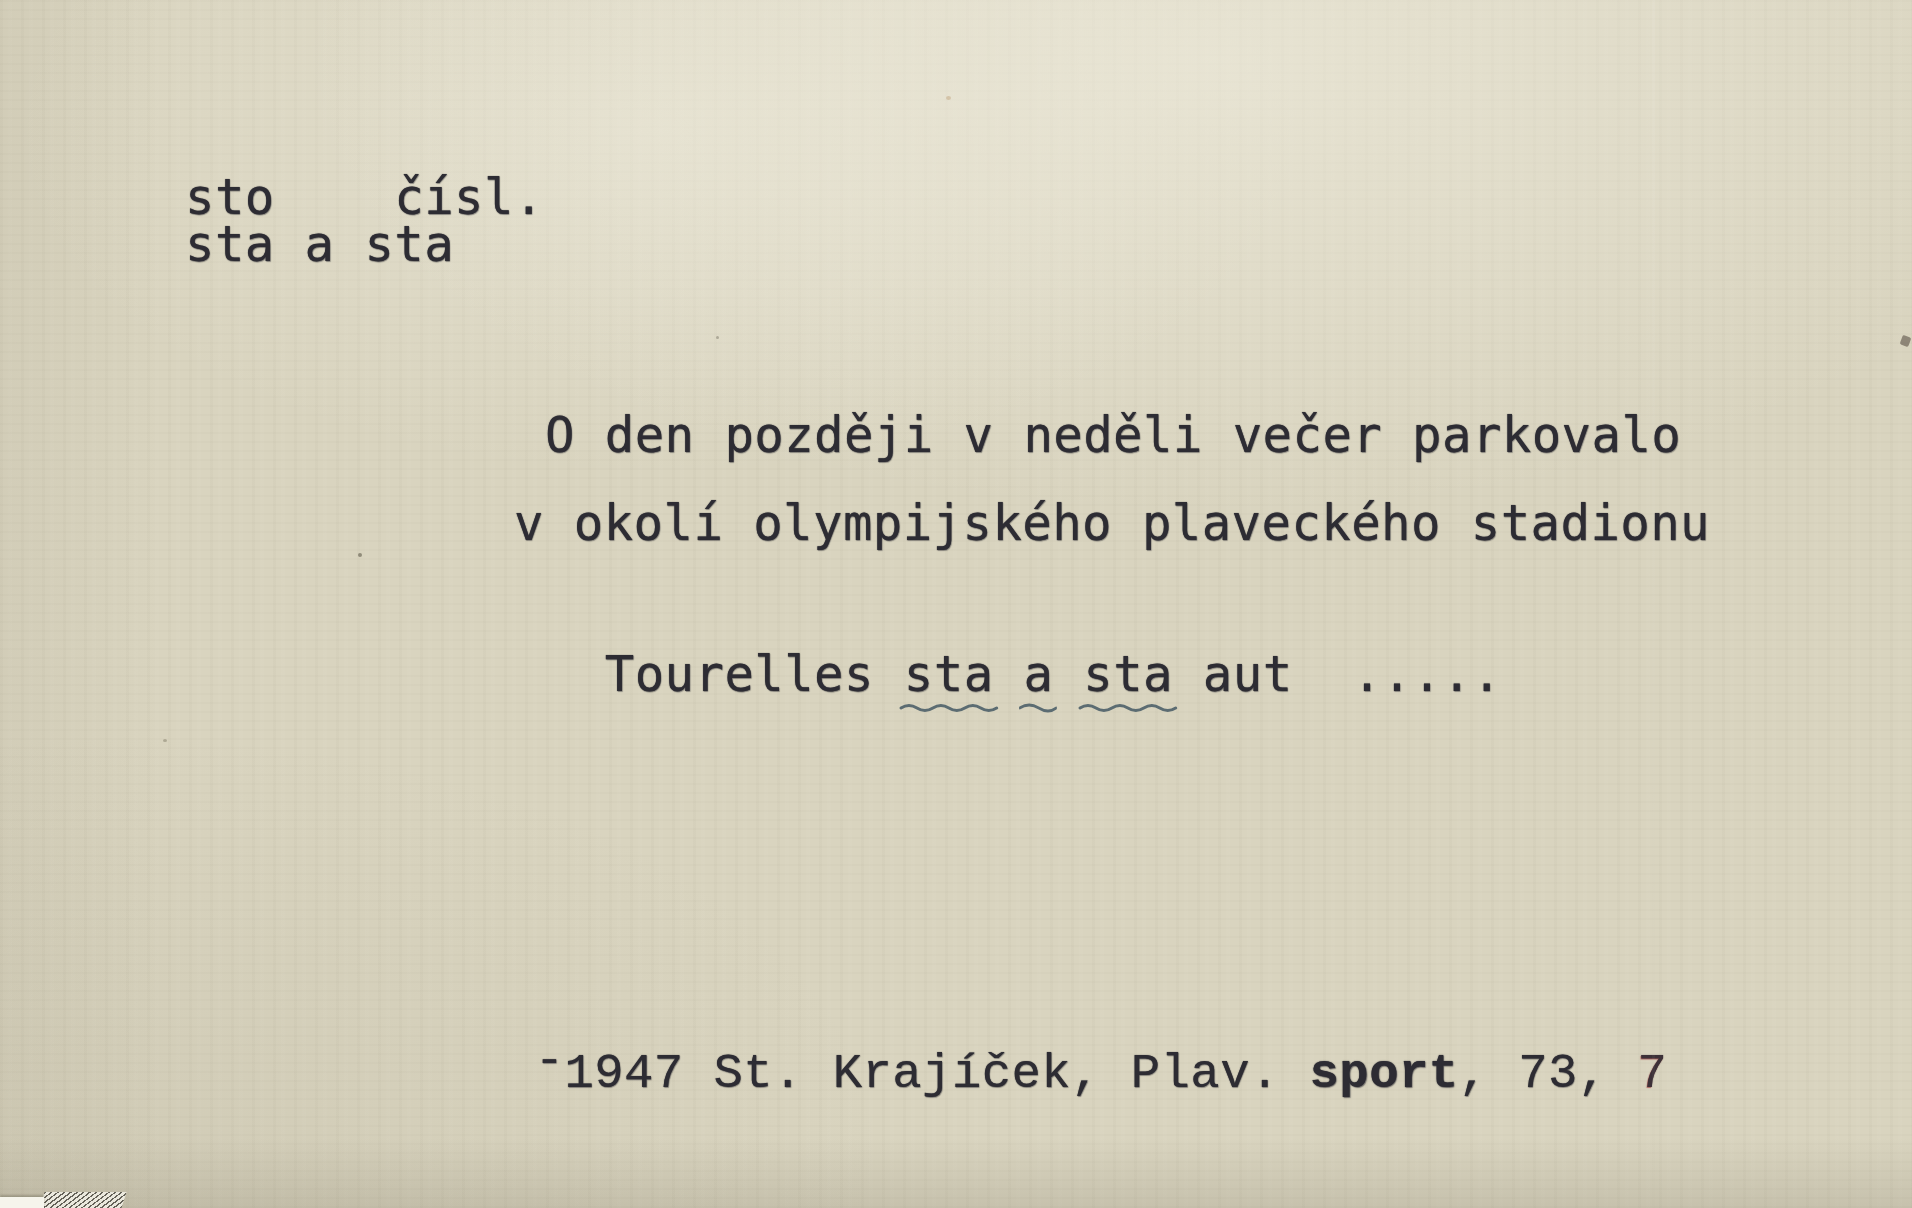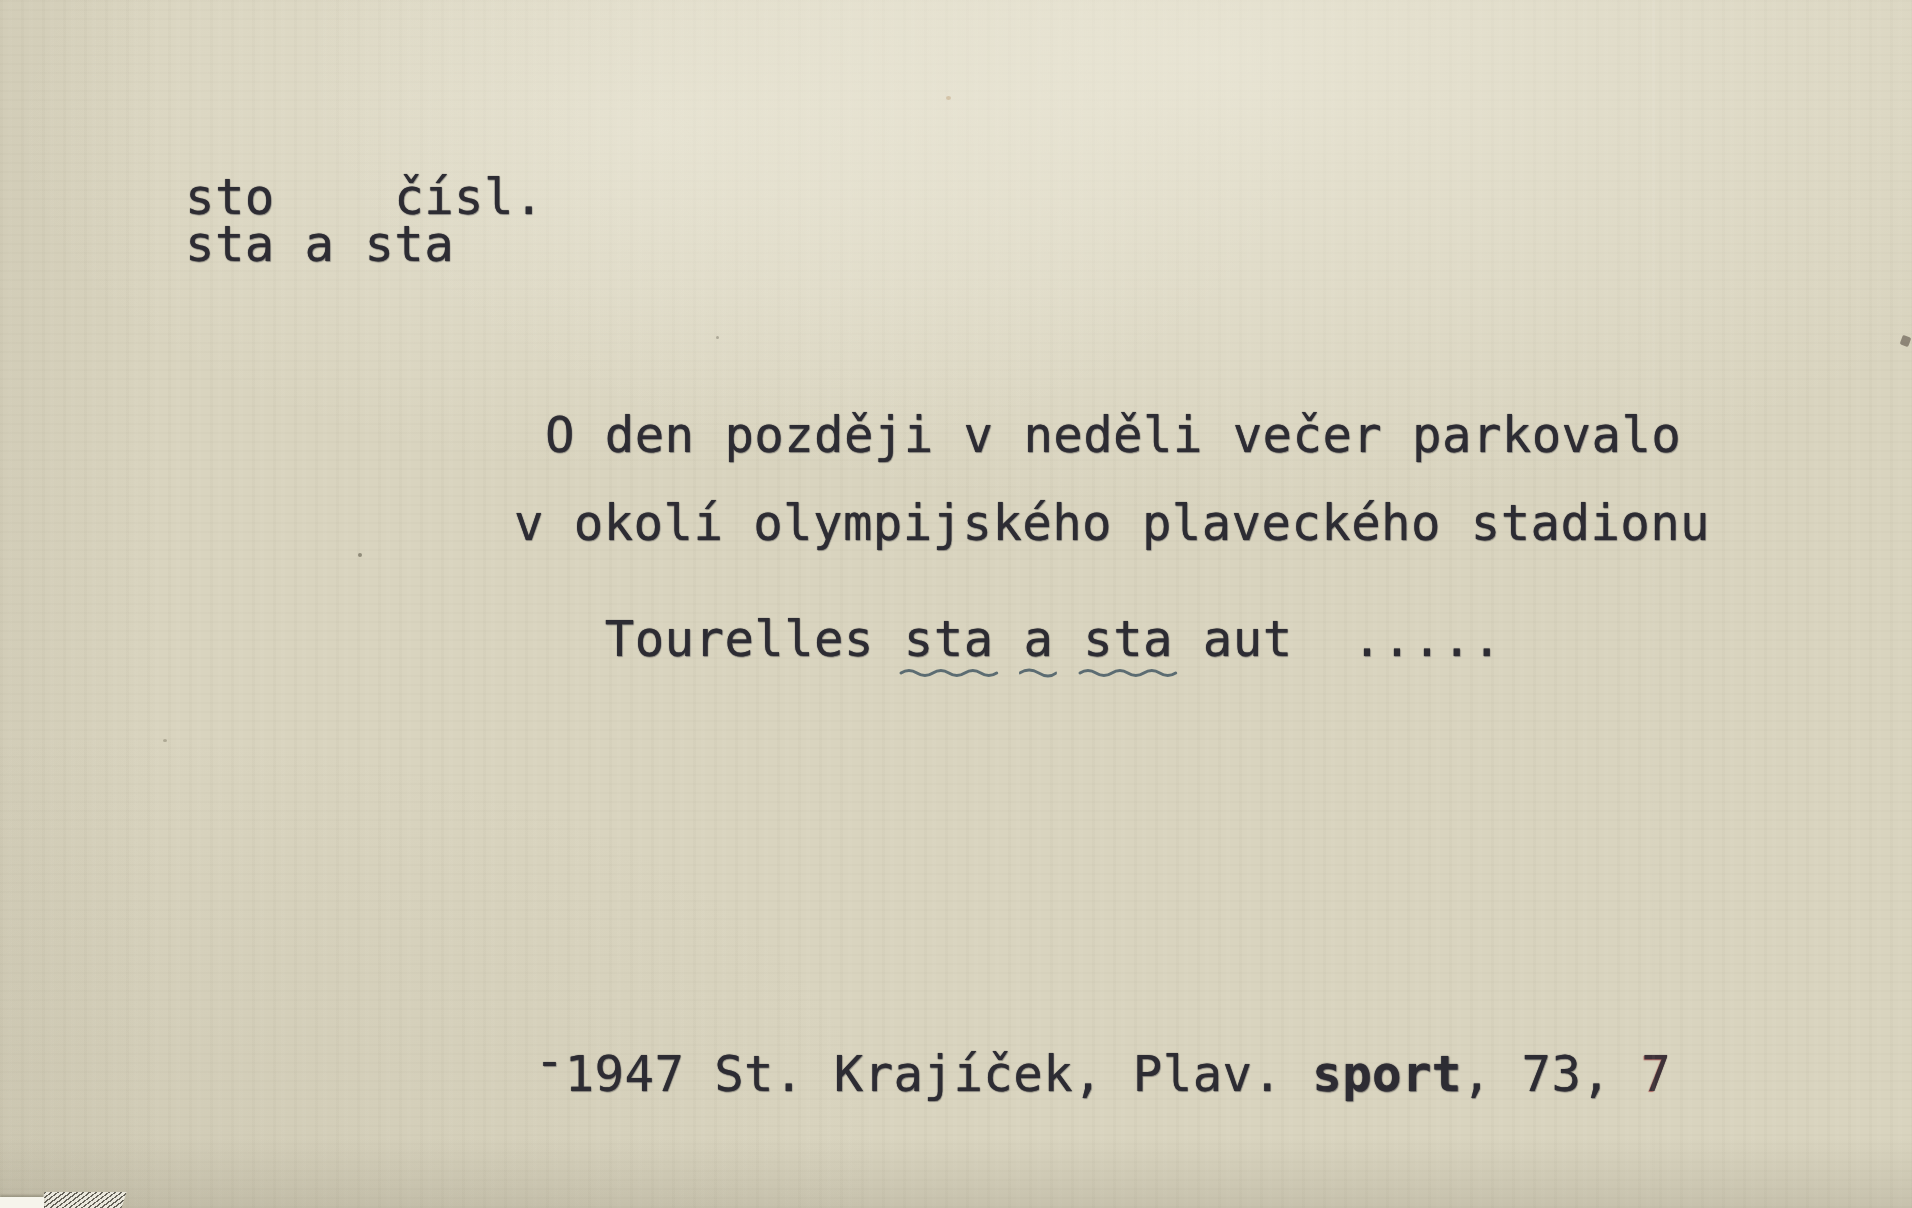--- a/index.html
+++ b/index.html
@@ -26,22 +26,22 @@
     position:absolute;
     font-size:49px;line-height:1;letter-spacing:0.4px;
     color:var(--ink,#2d2c33);
     white-space:pre;
     text-shadow:0 0 1.1px rgba(45,44,51,0.85), 0.6px 0.7px 1px rgba(45,44,51,0.40);
   }
   .note1{left:185px;top:173px;}
   .note2{left:185px;top:220px;text-align:center;}
   .q1{left:545px;top:411px;text-align:center;}
   .q2{left:514px;top:499px;}
-  .q3{left:545px;top:566px;}
-  .cite{left:475px;top:1001px;}
+  .q3{left:545px;top:601px;}
+  .cite{left:475px;top:1001px;font-family:Liberation Mono, monospace;}
   
   .wavy{position:relative;display:inline-block;}
   .wavy svg{position:absolute;left:-5px;bottom:-13px;width:calc(100% + 10px);height:12px;overflow:visible;}
   .wavy path{stroke:var(--underline,#4e6069);stroke-width:3;fill:none;stroke-linecap:round;opacity:0.9;}
   
   .raised{position:relative;top:-13px;display:inline-block;}
   
   .bold{font-weight:bold;text-shadow:0 0 1.2px currentColor, 0.8px 0.6px 1.2px rgba(45,44,51,0.55);}
   
   .pgnum{color:#3d3138;text-shadow:-0.8px 1px 1px rgba(155,45,48,0.60), 0 0 1px rgba(45,44,51,0.80);}

